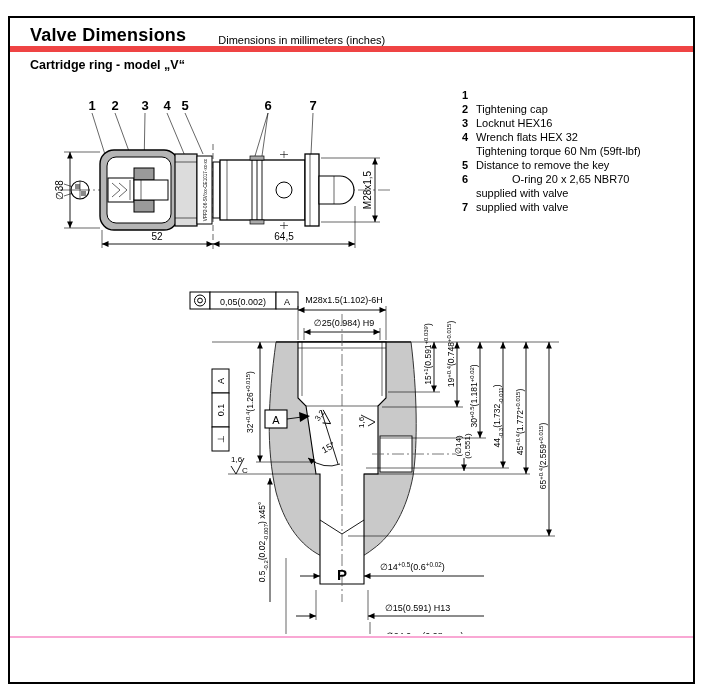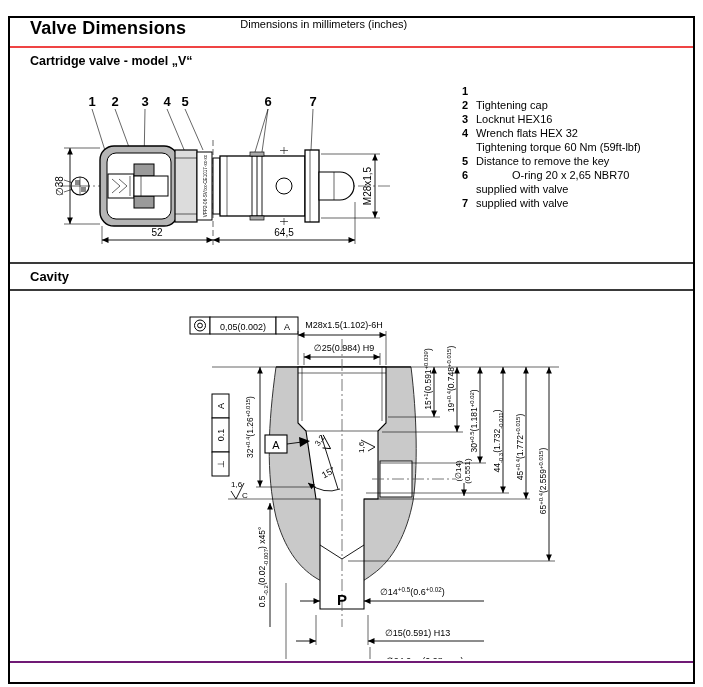--- a/index.html
+++ b/index.html
@@ -1,32 +1,32 @@
 <!DOCTYPE html>
 <html><head>
 <meta charset="utf-8">
 <style>
   html,body{margin:0;padding:0;background:#fff;}
   body{width:703px;height:687px;position:relative;font-family:"Liberation Sans",sans-serif;color:#000;overflow:hidden;}
   .doc-code{position:absolute;left:10px;top:14px;font-size:11px;}
   .outer-box{position:absolute;left:8px;top:16px;width:683px;height:664px;border:2px solid #000;background:#fff;}
-  .header-row{height:28px;border-bottom:2px solid #ef4444;display:flex;align-items:flex-start;}
+  .header-row{height:28px;border-bottom:6px solid #ef4444;display:flex;align-items:flex-end;}
   .header-row .title{margin-left:20px;font-size:18px;font-weight:bold;letter-spacing:.2px;}
-  .header-row .subtitle{margin-left:54px;font-size:11px;}
+  .header-row .subtitle{margin-left:32px;font-size:11px;}
   .valve-section{position:relative;height:214px;}
   .section-title{position:absolute;left:20px;top:6px;font-size:12.5px;font-weight:bold;}
   .valve-svg{position:absolute;left:4px;top:40px;}
   .legend{position:absolute;left:452px;top:37px;width:236px;font-size:11px;line-height:1.27;}
   .legend .li{display:flex;}
   .legend .num{width:14px;font-weight:bold;flex:0 0 14px;}
   .legend .lines{flex:1;}
   .legend .indent2{padding-left:36px;}
   .cavity-band{height:25px;border-top:2px solid #3a3a3a;border-bottom:2px solid #3a3a3a;display:flex;align-items:center;}
   .cavity-band .ctitle{margin-left:20px;font-size:13px;font-weight:bold;}
-  .cavity-area{position:relative;height:370px;border-bottom:2px solid #701a75;}
+  .cavity-area{position:relative;height:370px;border-bottom:2px solid #f9a8d4;}
   .cavity-svg{position:absolute;left:4px;top:4px;}
   svg text{font-family:"Liberation Sans",sans-serif;fill:#000;}
   .dim{stroke:#000;stroke-width:.9;fill:none;}
   .thin{stroke:#000;stroke-width:.6;fill:none;}
   .edge{stroke:#000;stroke-width:1.2;fill:none;}
   .cl{stroke:#555;stroke-width:.8;fill:none;}
   .t9{font-size:9px;} .t85{font-size:8.5px;} .t8{font-size:8px;} .t10{font-size:10px;}
   .callout{font-size:13px;font-weight:bold;}
 </style>
 </head>
@@ -35,21 +35,21 @@
 <div class="doc-code">HA 5066</div>
 
 <div class="outer-box">
 
   <div class="header-row">
     <span class="title">Valve Dimensions</span>
     <span class="subtitle">Dimensions in millimeters (inches)</span>
   </div>
 
   <div class="valve-section">
-    <div class="section-title">Cartridge valve - model „V“</div>
+    <div class="section-title">Cartridge ring - model „V“</div>
 
     <svg class="valve-svg" width="452" height="172" viewBox="0 0 452 172">
       <defs>
         <marker id="ma1" viewBox="0 0 10 10" refX="9" refY="5" markerWidth="9" markerHeight="8" orient="auto-start-reverse">
           <path d="M0,1 L9,5 L0,9 z"></path>
         </marker>
       </defs>
 
       <line class="cl" x1="44" y1="98" x2="378" y2="98" stroke-dasharray="12 3 2 3"></line>
 
@@ -208,23 +208,20 @@
       </div>
       <div class="li">
         <span class="num">7</span>
         <div class="lines">
         <div>supplied with valve</div>
           </div>
       </div>
     </div>
   </div>
 
-  <div class="cavity-band">
-    <span class="ctitle">Cavity</span>
-  </div>
 
   <div class="cavity-area">
     <svg class="cavity-svg" width="660" height="364" viewBox="0 0 660 364">
       <defs>
         <marker id="ma2" viewBox="0 0 10 10" refX="9" refY="5" markerWidth="9" markerHeight="8" orient="auto-start-reverse">
           <path d="M0,1 L9,5 L0,9 z"></path>
         </marker>
       </defs>
 
       <line class="thin" x1="198" y1="72" x2="545" y2="72"></line>

